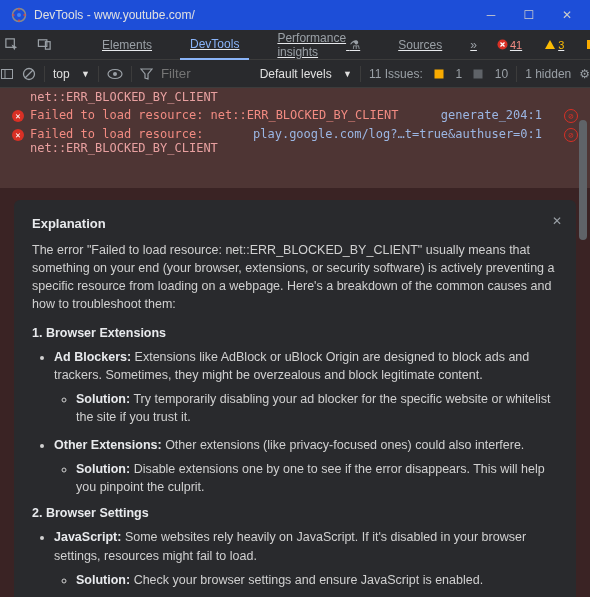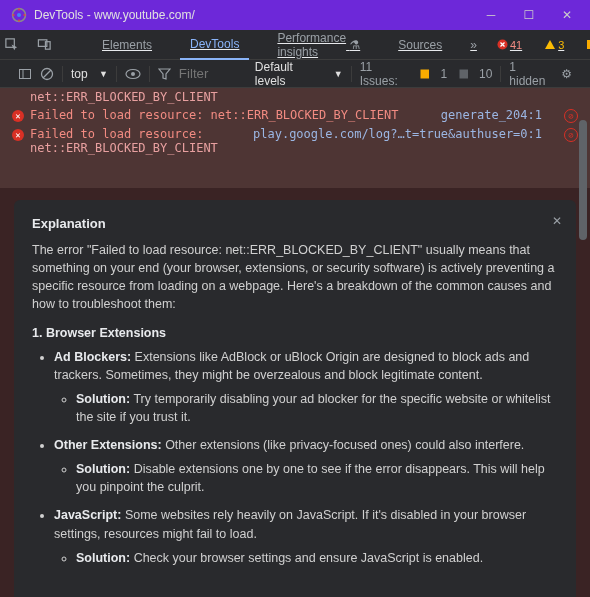--- a/index.html
+++ b/index.html
@@ -4,42 +4,42 @@
 <style>
 * { box-sizing: border-box; margin: 0; padding: 0; }
 body {
   width: 590px; height: 597px;
   background: #2a2a2a;
   font-family: "Segoe UI", Arial, sans-serif;
   font-size: 12px; color: #e8eaed;
   overflow: hidden;
 }
 .titlebar {
-  height: 30px; background: #6d28d9;
+  height: 30px; background: #1d4ed8;
   display: flex; align-items: center; padding: 0 4px;
 }
 .titlebar .ico { width:18px; height:18px; margin:0 6px; display:flex; align-items:center; justify-content:center; }
 .titlebar .title { flex:1; color:#e0e0e0; font-size:12px; }
 .winbtns { display:flex; gap:8px; margin-right:4px; }
 .winbtn { width:30px; height:24px; display:flex; align-items:center; justify-content:center; color:#ccc; }
 .tabbar {
   height: 30px; background:#292a2d; border-bottom:1px solid #3c3c3c;
   display:flex; align-items:center; padding:0 4px; gap:18px;text-decoration:underline;
 }
 .tabbar .tool { width:26px; height:26px; display:flex; align-items:center; justify-content:center; color:#9aa0a6; }
 .tabbar .tab { padding:0 10px; height:30px; display:flex; align-items:center; color:#9aa0a6; cursor:pointer; }
 .tabbar .tab.active { color:#8ab4f8; border-bottom:2px solid #8ab4f8; }
 .badge { display:inline-flex; align-items:center; gap:2px; font-size:11px; padding:0 2px;}
 .err { color:#f28b82; }
 .warn { color:#fbbc04; }
 .info { color:#f9ab00; }
 .gear { color:#9aa0a6; }
 .filterbar {
   height:28px; background:#292a2d; border-bottom:1px solid #3c3c3c;
-  display:flex; align-items:center; gap:8px; padding:0 18px;
+  display:flex; align-items:center; gap:8px; padding:0 0;
   color:#9aa0a6; font-size:12px;
 }
 .filterbar .ctl { display:flex; align-items:center; gap:4px; }
 .filterbar .sep { width:1px; height:16px; background:#3c3c3c; }
 .filterbar input {
   background:transparent; border:none; color:#ccc; outline:none; width:60px;
 }
 .filterbar .dd { color:#e0e0e0; }
 .console {
   background:#4e3534; height:100px; overflow:hidden;
@@ -206,20 +206,21 @@
         <ul>
             <li><strong>Solution:</strong><span> Try temporarily disabling your ad blocker for the specific website or whitelist the site if you trust it.</span></li>
           </ul>
       </li>
       <li><strong>Other Extensions:</strong><span> Other extensions (like privacy-focused ones) could also interfere.</span>
         <ul>
             <li><strong>Solution:</strong><span> Disable extensions one by one to see if the error disappears. This will help you pinpoint the culprit.</span></li>
           </ul>
       </li>
     </ul>
+    <div class="sec">2. Browser Settings</div>
     <ul>
       <li><strong>JavaScript:</strong><span> Some websites rely heavily on JavaScript. If it's disabled in your browser settings, resources might fail to load.</span>
         <ul>
             <li><strong>Solution:</strong><span> Check your browser settings and ensure JavaScript is enabled.</span></li>
           </ul>
       </li>
 
     </ul>
   </div>
 </div>

